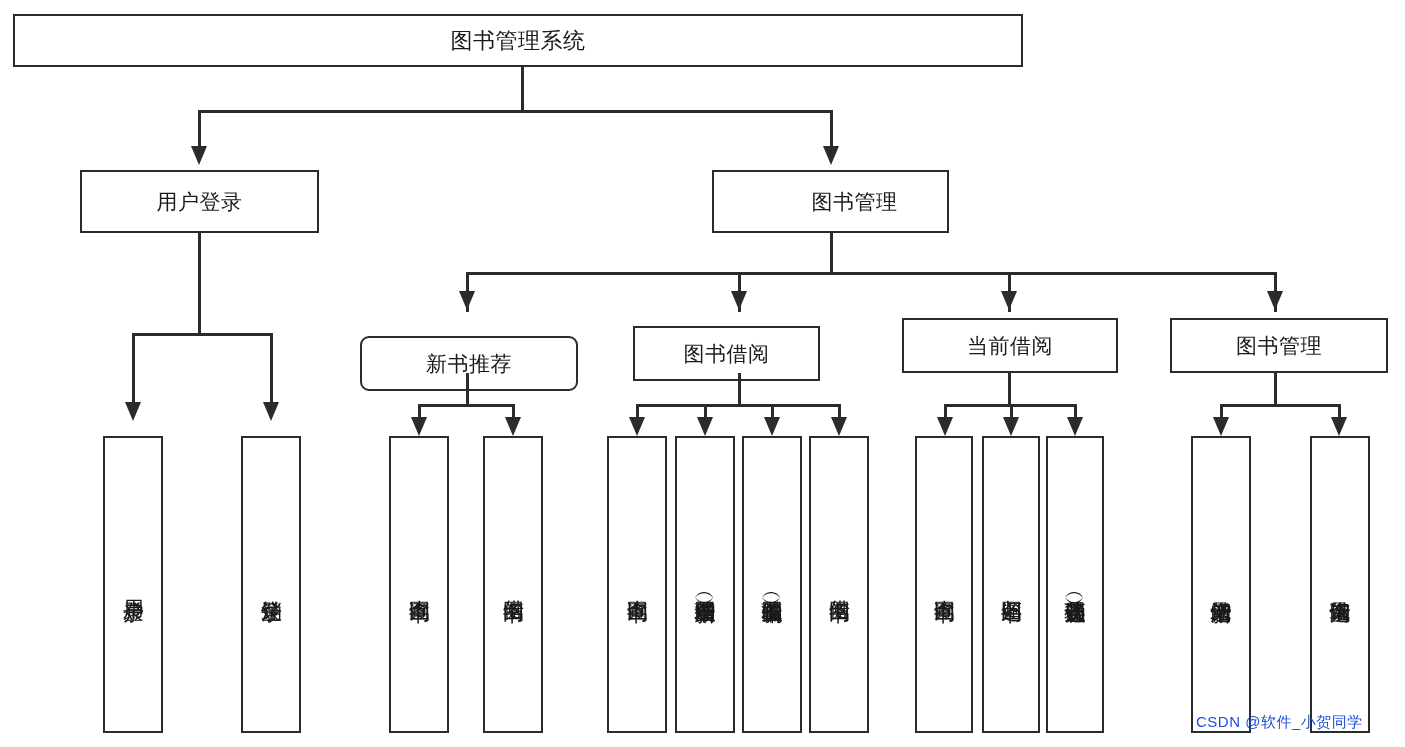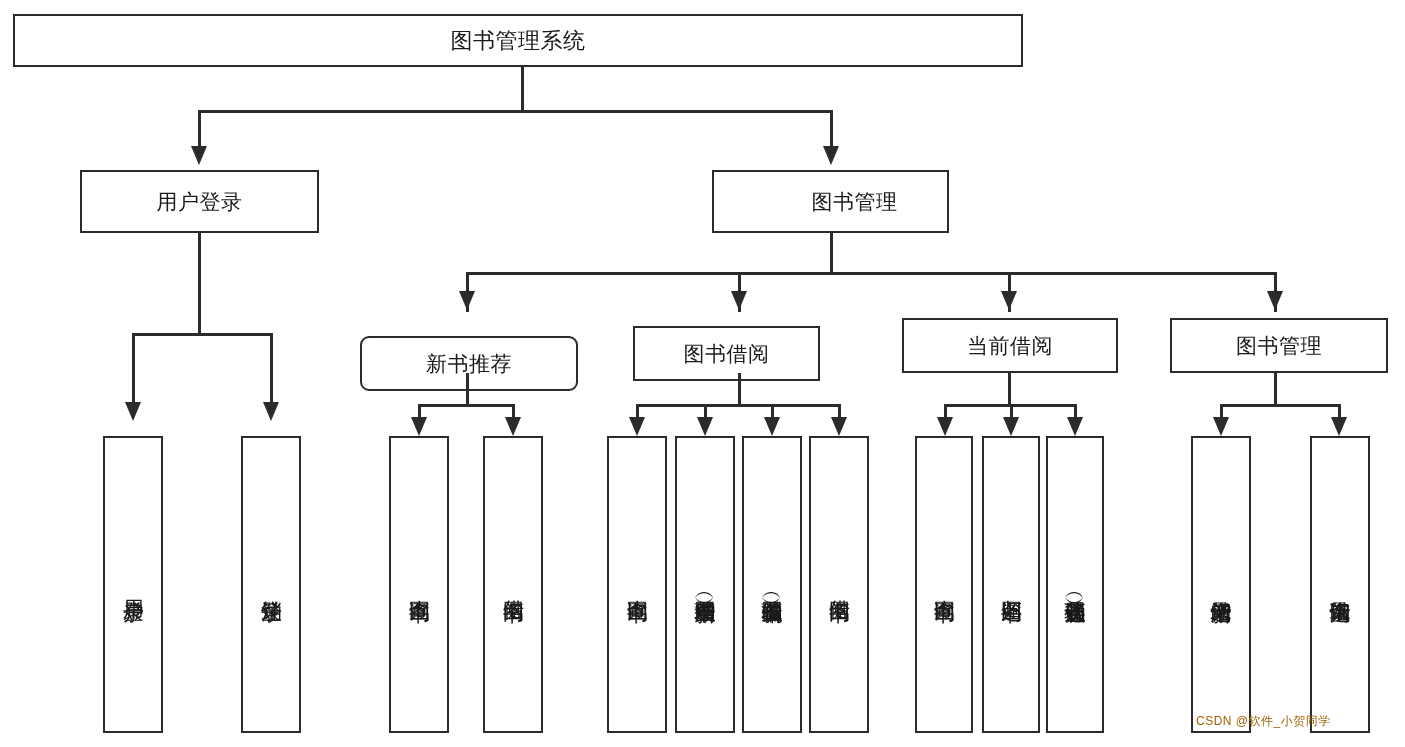--- a/index.html
+++ b/index.html
@@ -57,22 +57,22 @@
   .arrow {
     position: absolute;
     width: 0;
     height: 0;
     border-left: 8px solid transparent;
     border-right: 8px solid transparent;
     border-top: 19px solid #2b2b2b;
   }
   .watermark {
     position: absolute;
-    font-size: 12px;
-    color: #a16207;
+    font-size: 15px;
+    color: #1d4ed8;
     white-space: nowrap;
     letter-spacing: 0.5px;
   }
 </style>
 </head>
 <body>
 
 <div id="canvas">
 
   <div class="node node-h node-root" style="left:13px; top:14px; width:1010px; height:53px;">图书管理系统</div>

